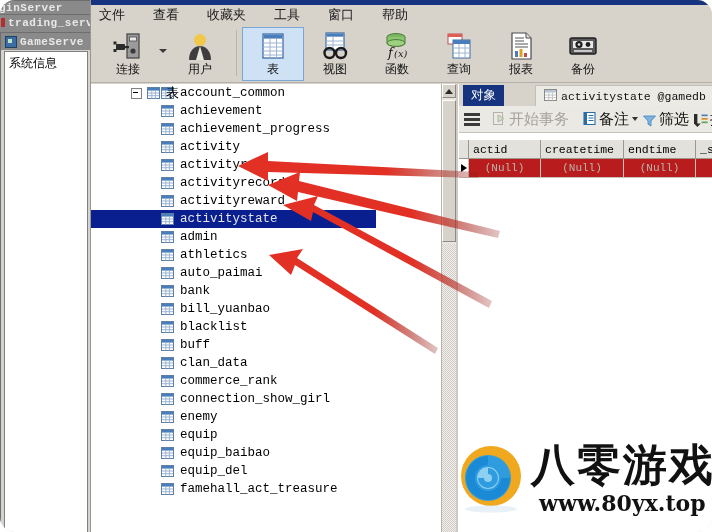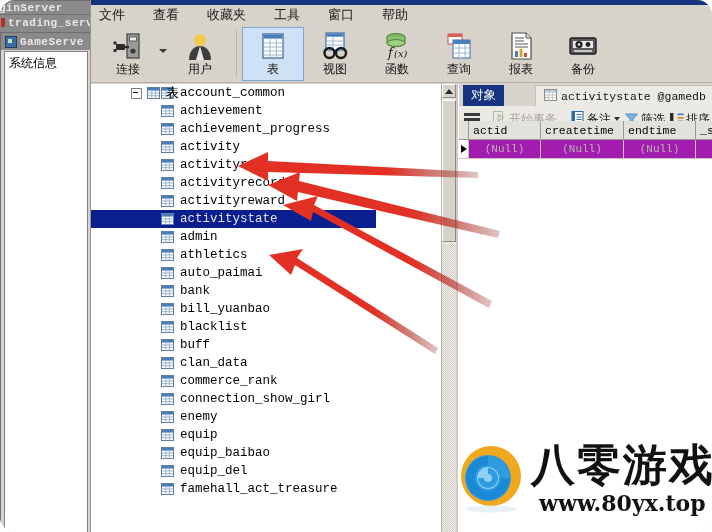--- a/index.html
+++ b/index.html
@@ -130,45 +130,45 @@
   .tab.inactive{left:76px;background:#eceae5;color:#111;border:1px solid #c3bfb7;border-bottom:none;
     font-family:"Liberation Mono","DejaVu Sans Mono",monospace;font-size:11.5px;width:178px;overflow:hidden;}
 
   .dtoolbar{
     position:absolute;left:0;top:22px;width:254px;height:27px;
     background:#ebe9e4;border-bottom:1px solid #c6c2ba;
     display:flex;align-items:center;padding-left:5px;box-sizing:border-box;gap:5px;
   }
   .hamburger{width:16px;height:13px;display:flex;flex-direction:column;justify-content:space-between;flex:0 0 auto;}
   .hamburger span{display:block;height:3px;background:#3a3a3a;}
-  .tb-item{display:flex;align-items:center;gap:3px;font-size:12px;color:#111;white-space:nowrap;cursor:default;}
+  .tb-item{display:flex;align-items:center;gap:3px;font-size:15px;color:#111;white-space:nowrap;cursor:default;}
   .tb-item.disabled{color:#a6a29a;}
   .tb-sep{width:1px;height:18px;background:#bdb9b1;margin:0 2px;}
   .mini-caret{width:0;height:0;border-left:3px solid transparent;border-right:3px solid transparent;border-top:4px solid #333;}
 
   .funnel{width:13px;height:12px;position:relative;flex:0 0 auto;}
   .sorticon{width:13px;height:13px;position:relative;flex:0 0 auto;}
 
   
-  .grid{position:absolute;left:0;top:37px;width:254px;height:40px;}
+  .grid{position:absolute;left:0;top:56px;width:254px;height:40px;}
   .grid-row{display:flex;height:19px;box-sizing:border-box;}
   .grid-gutter{width:10px;flex:0 0 auto;box-sizing:border-box;}
   .grid-head .grid-gutter{background:#e3e1db;border-right:1px solid #9c9890;border-bottom:1px solid #9c9890;}
   .gh{
     flex:0 0 auto;box-sizing:border-box;background:#e3e1db;
     border-right:1px solid #9c9890;border-bottom:1px solid #9c9890;
     font-family:"Liberation Mono","DejaVu Sans Mono",monospace;
     font-size:11.5px;color:#000;display:flex;align-items:center;padding-left:4px;
     white-space:nowrap;overflow:hidden;
   }
   .grid-body .grid-gutter{background:#fff;border-right:1px solid #c8c4bc;border-bottom:1px solid #c8c4bc;
     display:flex;align-items:center;justify-content:center;}
   .rowmark{width:0;height:0;border-top:4px solid transparent;border-bottom:4px solid transparent;border-left:6px solid #000;}
   .gc{
-    flex:0 0 auto;box-sizing:border-box;background:#a21caf;
+    flex:0 0 auto;box-sizing:border-box;background:#b91c1c;
     border-right:1px solid #c8c4bc;border-bottom:1px solid #c8c4bc;
     font-family:"Liberation Mono","DejaVu Sans Mono",monospace;
     font-size:11px;color:#b9b5ae;display:flex;align-items:center;justify-content:center;
     white-space:nowrap;overflow:hidden;
   }
   .col0{width:72px;}.col1{width:83px;}.col2{width:72px;}.col3{width:72px;}
 
   
   .arrows{position:absolute;left:0;top:0;width:712px;height:532px;pointer-events:none;}
 

